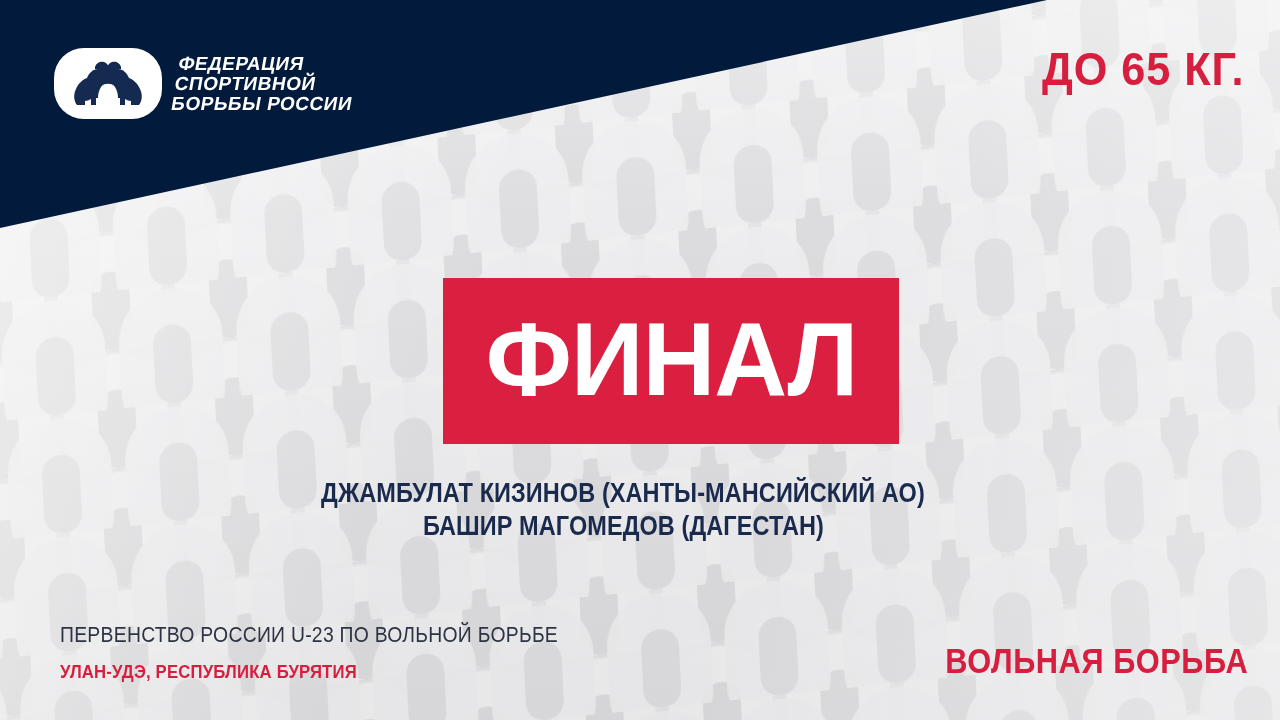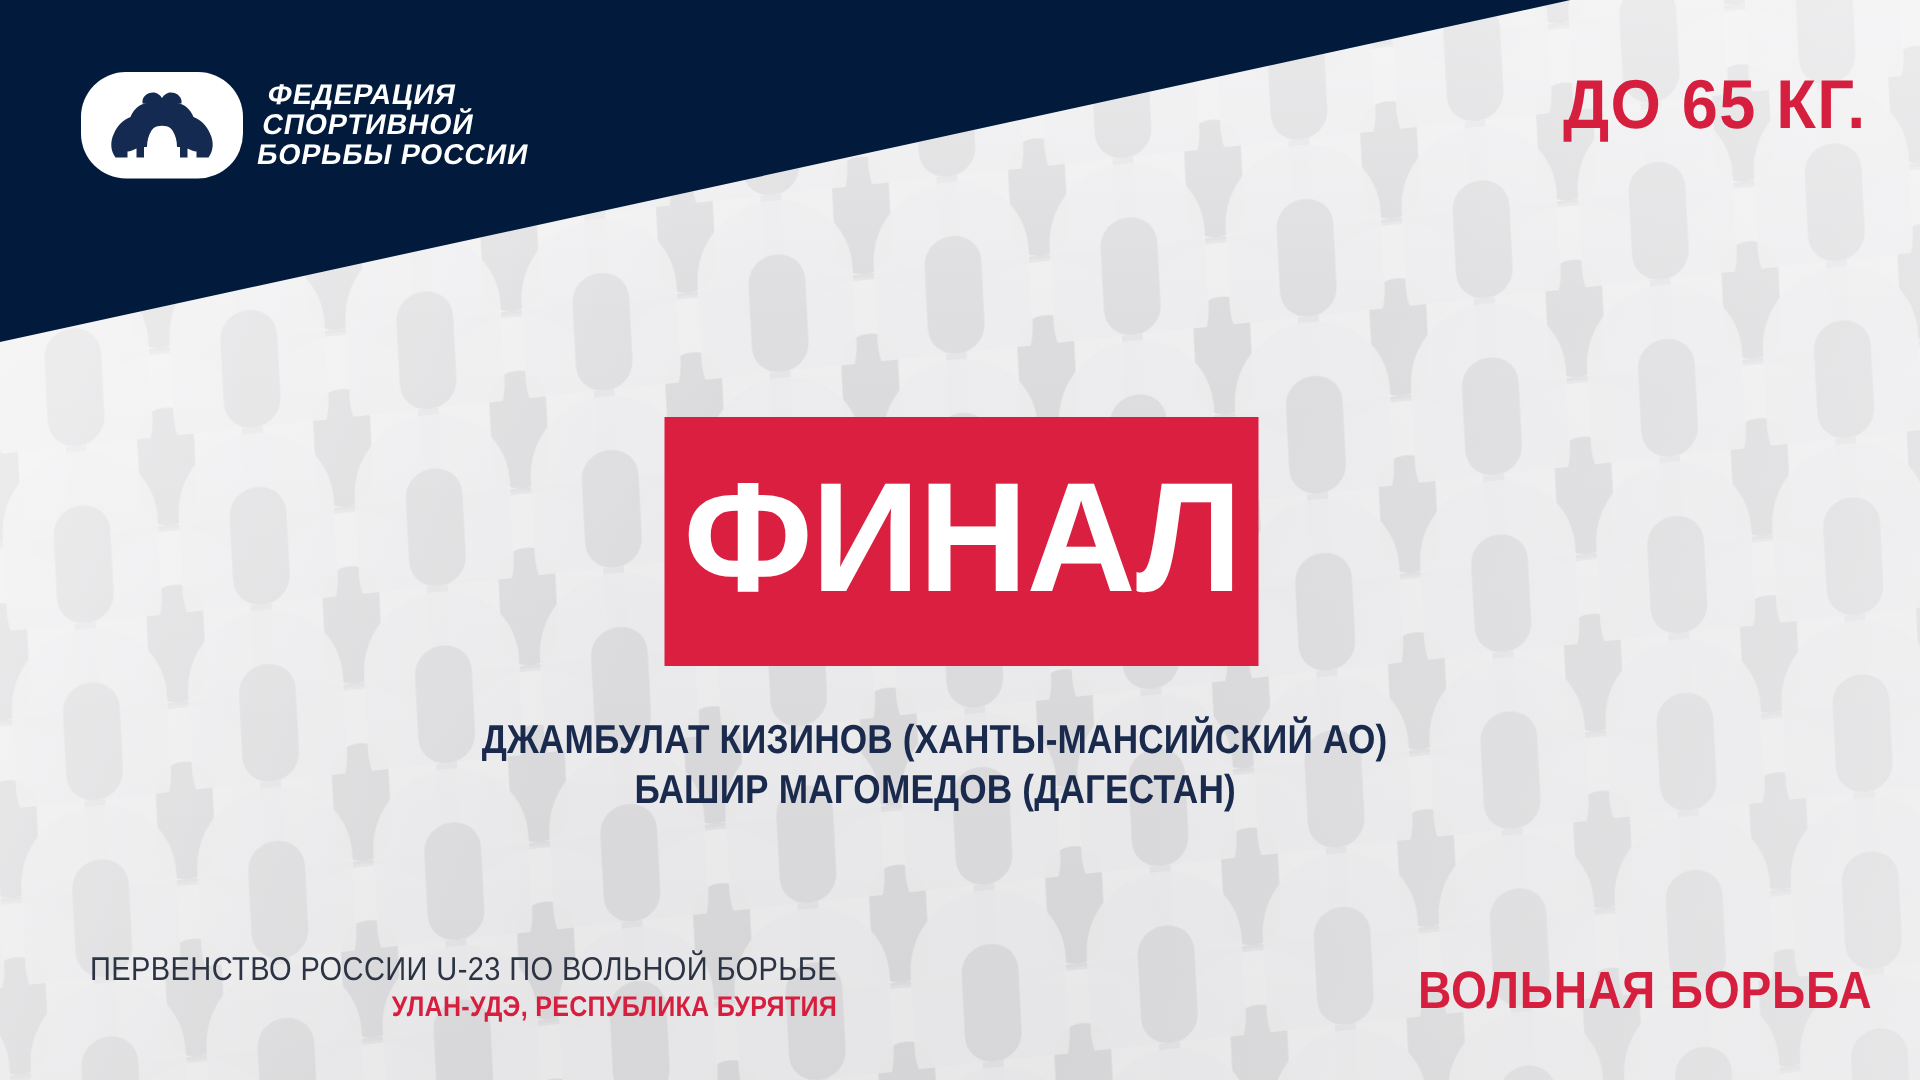--- a/index.html
+++ b/index.html
@@ -94,21 +94,21 @@
     letter-spacing:1px;
     white-space:nowrap;
     transform:scaleX(0.94);
     transform-origin:right center;
   }
 
   
   .final-banner {
     position:absolute;
     left:443px; top:278px;
-    width:396px; height:166px;
+    width:456px; height:166px;
     background:#da1f40;
     display:flex; align-items:center; justify-content:center;
   }
   .final-banner .label {
     color:#ffffff;
     font-family:"Liberation Sans", sans-serif;
     font-weight:bold;
     font-size:104px;
     line-height:1;
     letter-spacing:-1px;
@@ -134,22 +134,21 @@
     letter-spacing:0.1px;
     white-space:nowrap;
     transform:scaleX(0.87);
   }
 
   
   .event-info {
     position:absolute;
     left:60px; bottom:38px;
     display:flex; flex-direction:column;
-    gap:5px;
-    text-align:right;
+    gap:16px;
   }
   .event-info .event-title {
     color:#2c3444;
     font-family:"Liberation Sans", sans-serif;
     font-weight:normal;
     font-size:22px;
     line-height:1.05;
     letter-spacing:0.3px;
     white-space:nowrap;
     transform:scaleX(0.88);

